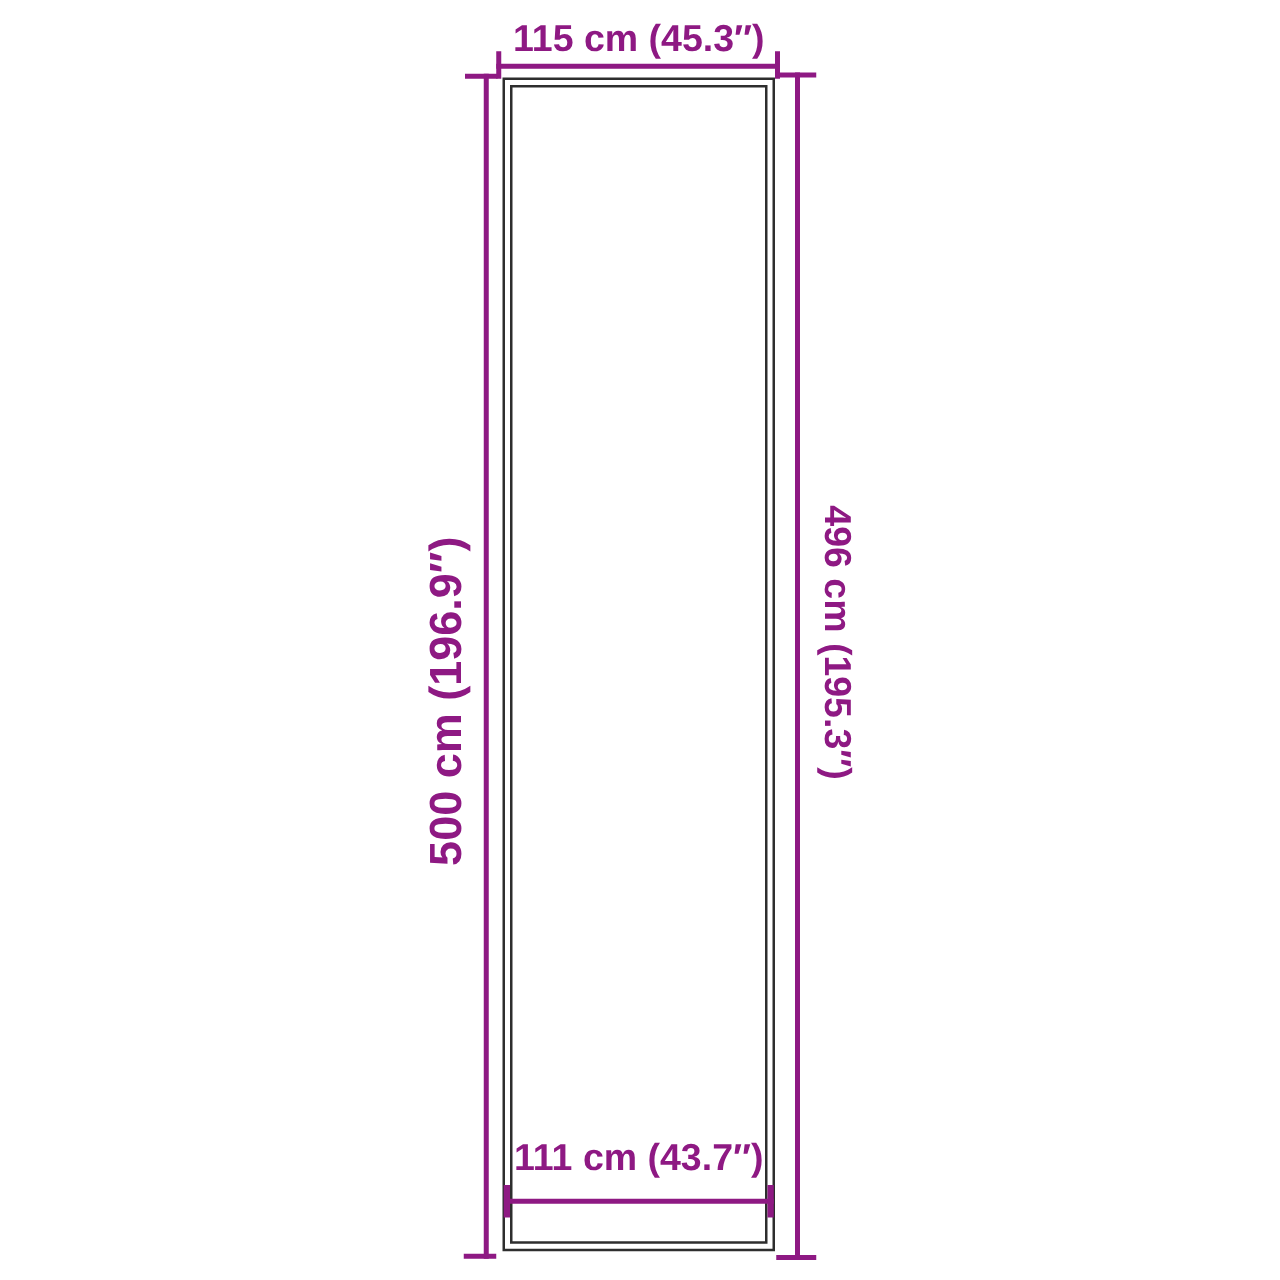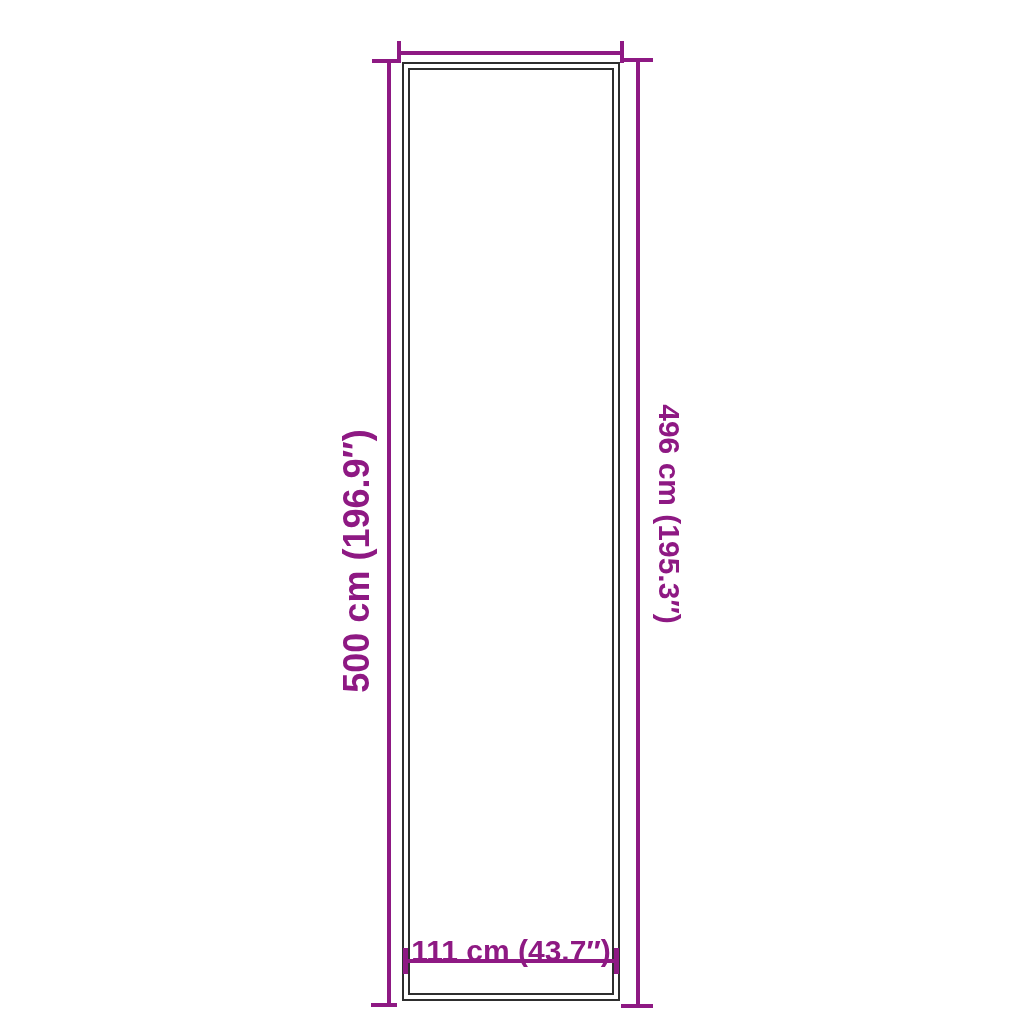--- a/index.html
+++ b/index.html
@@ -39,32 +39,33 @@
 </style>
 </head>
 <body>
 
 <div class="stage">
 
   <div class="abs outline-outer" style="left:402px; top:62px; width:218px; height:939px;">
     <div class="outline-inner"></div>
   </div>
 
+  <div class="abs dim-label" style="left:398px; top:17px; width:226px; text-align:center;">115 cm (45.3″)</div>
   <div class="abs dim-line" style="left:397px; top:51px; width:227px; height:4px;"></div>
   <div class="abs dim-line" style="left:397px; top:41px; width:4px; height:22px;"></div>
   <div class="abs dim-line" style="left:620px; top:41px; width:4px; height:22px;"></div>
 
   <div class="abs dim-label rot-ccw" style="left:357px; top:561px; font-size:36px; line-height:36px;">500 cm (196.9″)</div>
   <div class="abs dim-line" style="left:387px; top:59px; width:4px; height:948px;"></div>
   <div class="abs dim-line" style="left:372px; top:59px; width:26px; height:4px;"></div>
   <div class="abs dim-line" style="left:371px; top:1003px; width:26px; height:4px;"></div>
 
   <div class="abs dim-label rot-cw" style="left:669px; top:514px;">496 cm (195.3″)</div>
   <div class="abs dim-line" style="left:636px; top:58px; width:4px; height:950px;"></div>
   <div class="abs dim-line" style="left:621px; top:58px; width:32px; height:4px;"></div>
   <div class="abs dim-line" style="left:621px; top:1004px; width:32px; height:4px;"></div>
 
-  <div class="abs dim-label" style="left:402px; top:936px; width:218px; text-align:center;">111 cm (43.7″)</div>
+  <div class="abs dim-label" style="left:402px; top:912px; width:218px; text-align:center;">111 cm (43.7″)</div>
   <div class="abs dim-line" style="left:405px; top:959px; width:214px; height:4px;"></div>
   <div class="abs dim-line" style="left:403px; top:948px; width:5px; height:26px;"></div>
   <div class="abs dim-line" style="left:614px; top:948px; width:5px; height:26px;"></div>
 
 </div>
 
 </body></html>

